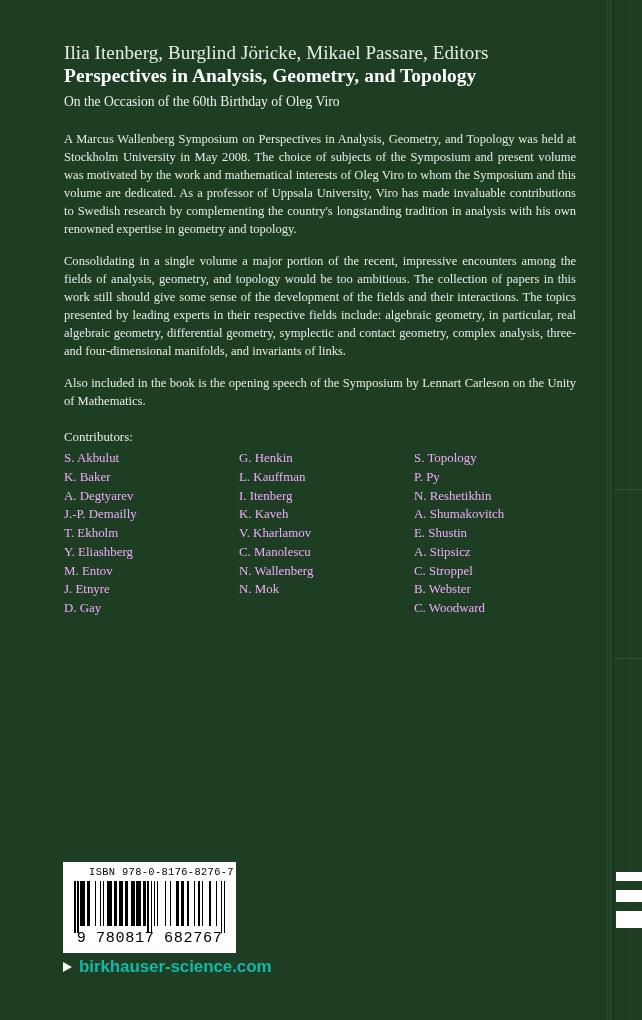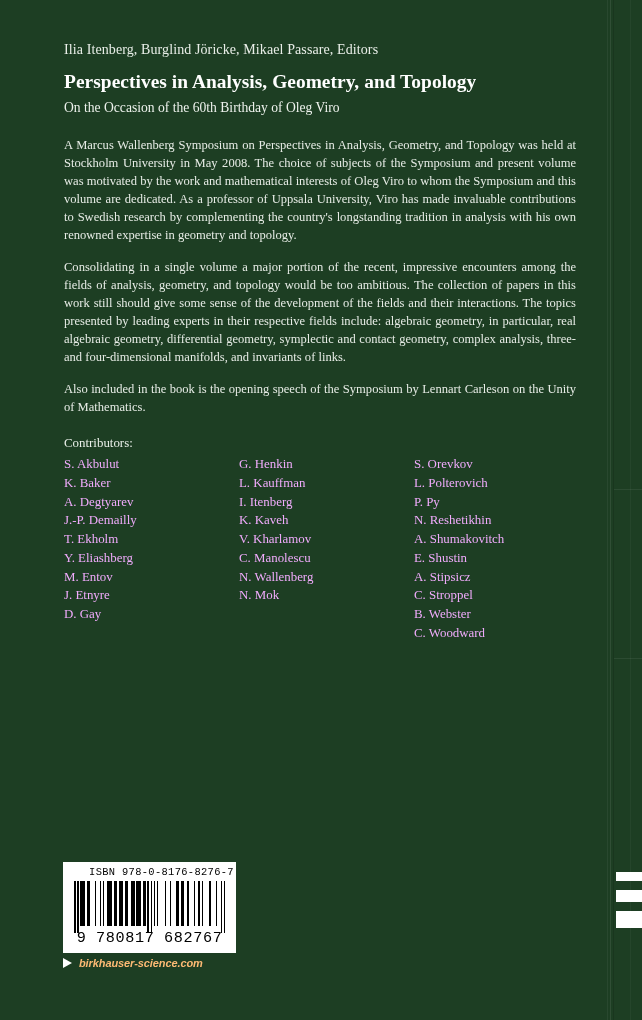--- a/index.html
+++ b/index.html
@@ -58,32 +58,31 @@
   
   .content {
     position: absolute;
     left: 64px;
     top: 0;
     width: 512px;
   }
 
   .editors {
     color: #e9eee8;
-    font-size: 14px;
+    font-size: 19px;
     letter-spacing: 0.1px;
     margin-top: 42px;
     line-height: 1.2;
   }
 
   .title {
     color: #ffffff;
     font-weight: bold;
     font-size: 19.4px;
     letter-spacing: 0.05px;
-    margin-top: 12px;
     line-height: 1.15;
   }
 
   .subtitle {
     color: #eef2ed;
     font-size: 13.6px;
     margin-top: 7px;
     line-height: 1.2;
   }
 
@@ -173,26 +172,25 @@
     align-items: center;
     gap: 7px;
   }
   .tri {
     width: 0; height: 0;
     border-left: 9px solid #ffffff;
     border-top: 5.5px solid transparent;
     border-bottom: 5.5px solid transparent;
   }
   .publisher-url {
-    color: #fdba74;
+    color: #14b8a6;
     font-family: "Liberation Sans", sans-serif;
     font-weight: bold;
-    font-size: 11px;
+    font-size: 17px;
     letter-spacing: -0.1px;
-    font-style: italic;
   }
 </style>
 </head>
 <body>
 
 <div id="cover">
 
   <div class="spine-line l1"></div>
   <div class="spine-line l2"></div>
   <div class="spine-line l3"></div>
@@ -233,22 +231,21 @@
         <div class="contrib-name">G. Henkin</div>
         <div class="contrib-name">L. Kauffman</div>
         <div class="contrib-name">I. Itenberg</div>
         <div class="contrib-name">K. Kaveh</div>
         <div class="contrib-name">V. Kharlamov</div>
         <div class="contrib-name">C. Manolescu</div>
         <div class="contrib-name">N. Wallenberg</div>
         <div class="contrib-name">N. Mok</div>
       </div>
       <div class="contrib-col">
-        <div class="contrib-name">S. Orevkov</div>
-        <div class="contrib-name">L. Polterovich</div>
+        <div class="contrib-name">S. Topology</div>
         <div class="contrib-name">P. Py</div>
         <div class="contrib-name">N. Reshetikhin</div>
         <div class="contrib-name">A. Shumakovitch</div>
         <div class="contrib-name">E. Shustin</div>
         <div class="contrib-name">A. Stipsicz</div>
         <div class="contrib-name">C. Stroppel</div>
         <div class="contrib-name">B. Webster</div>
         <div class="contrib-name">C. Woodward</div>
       </div>
     </div>

